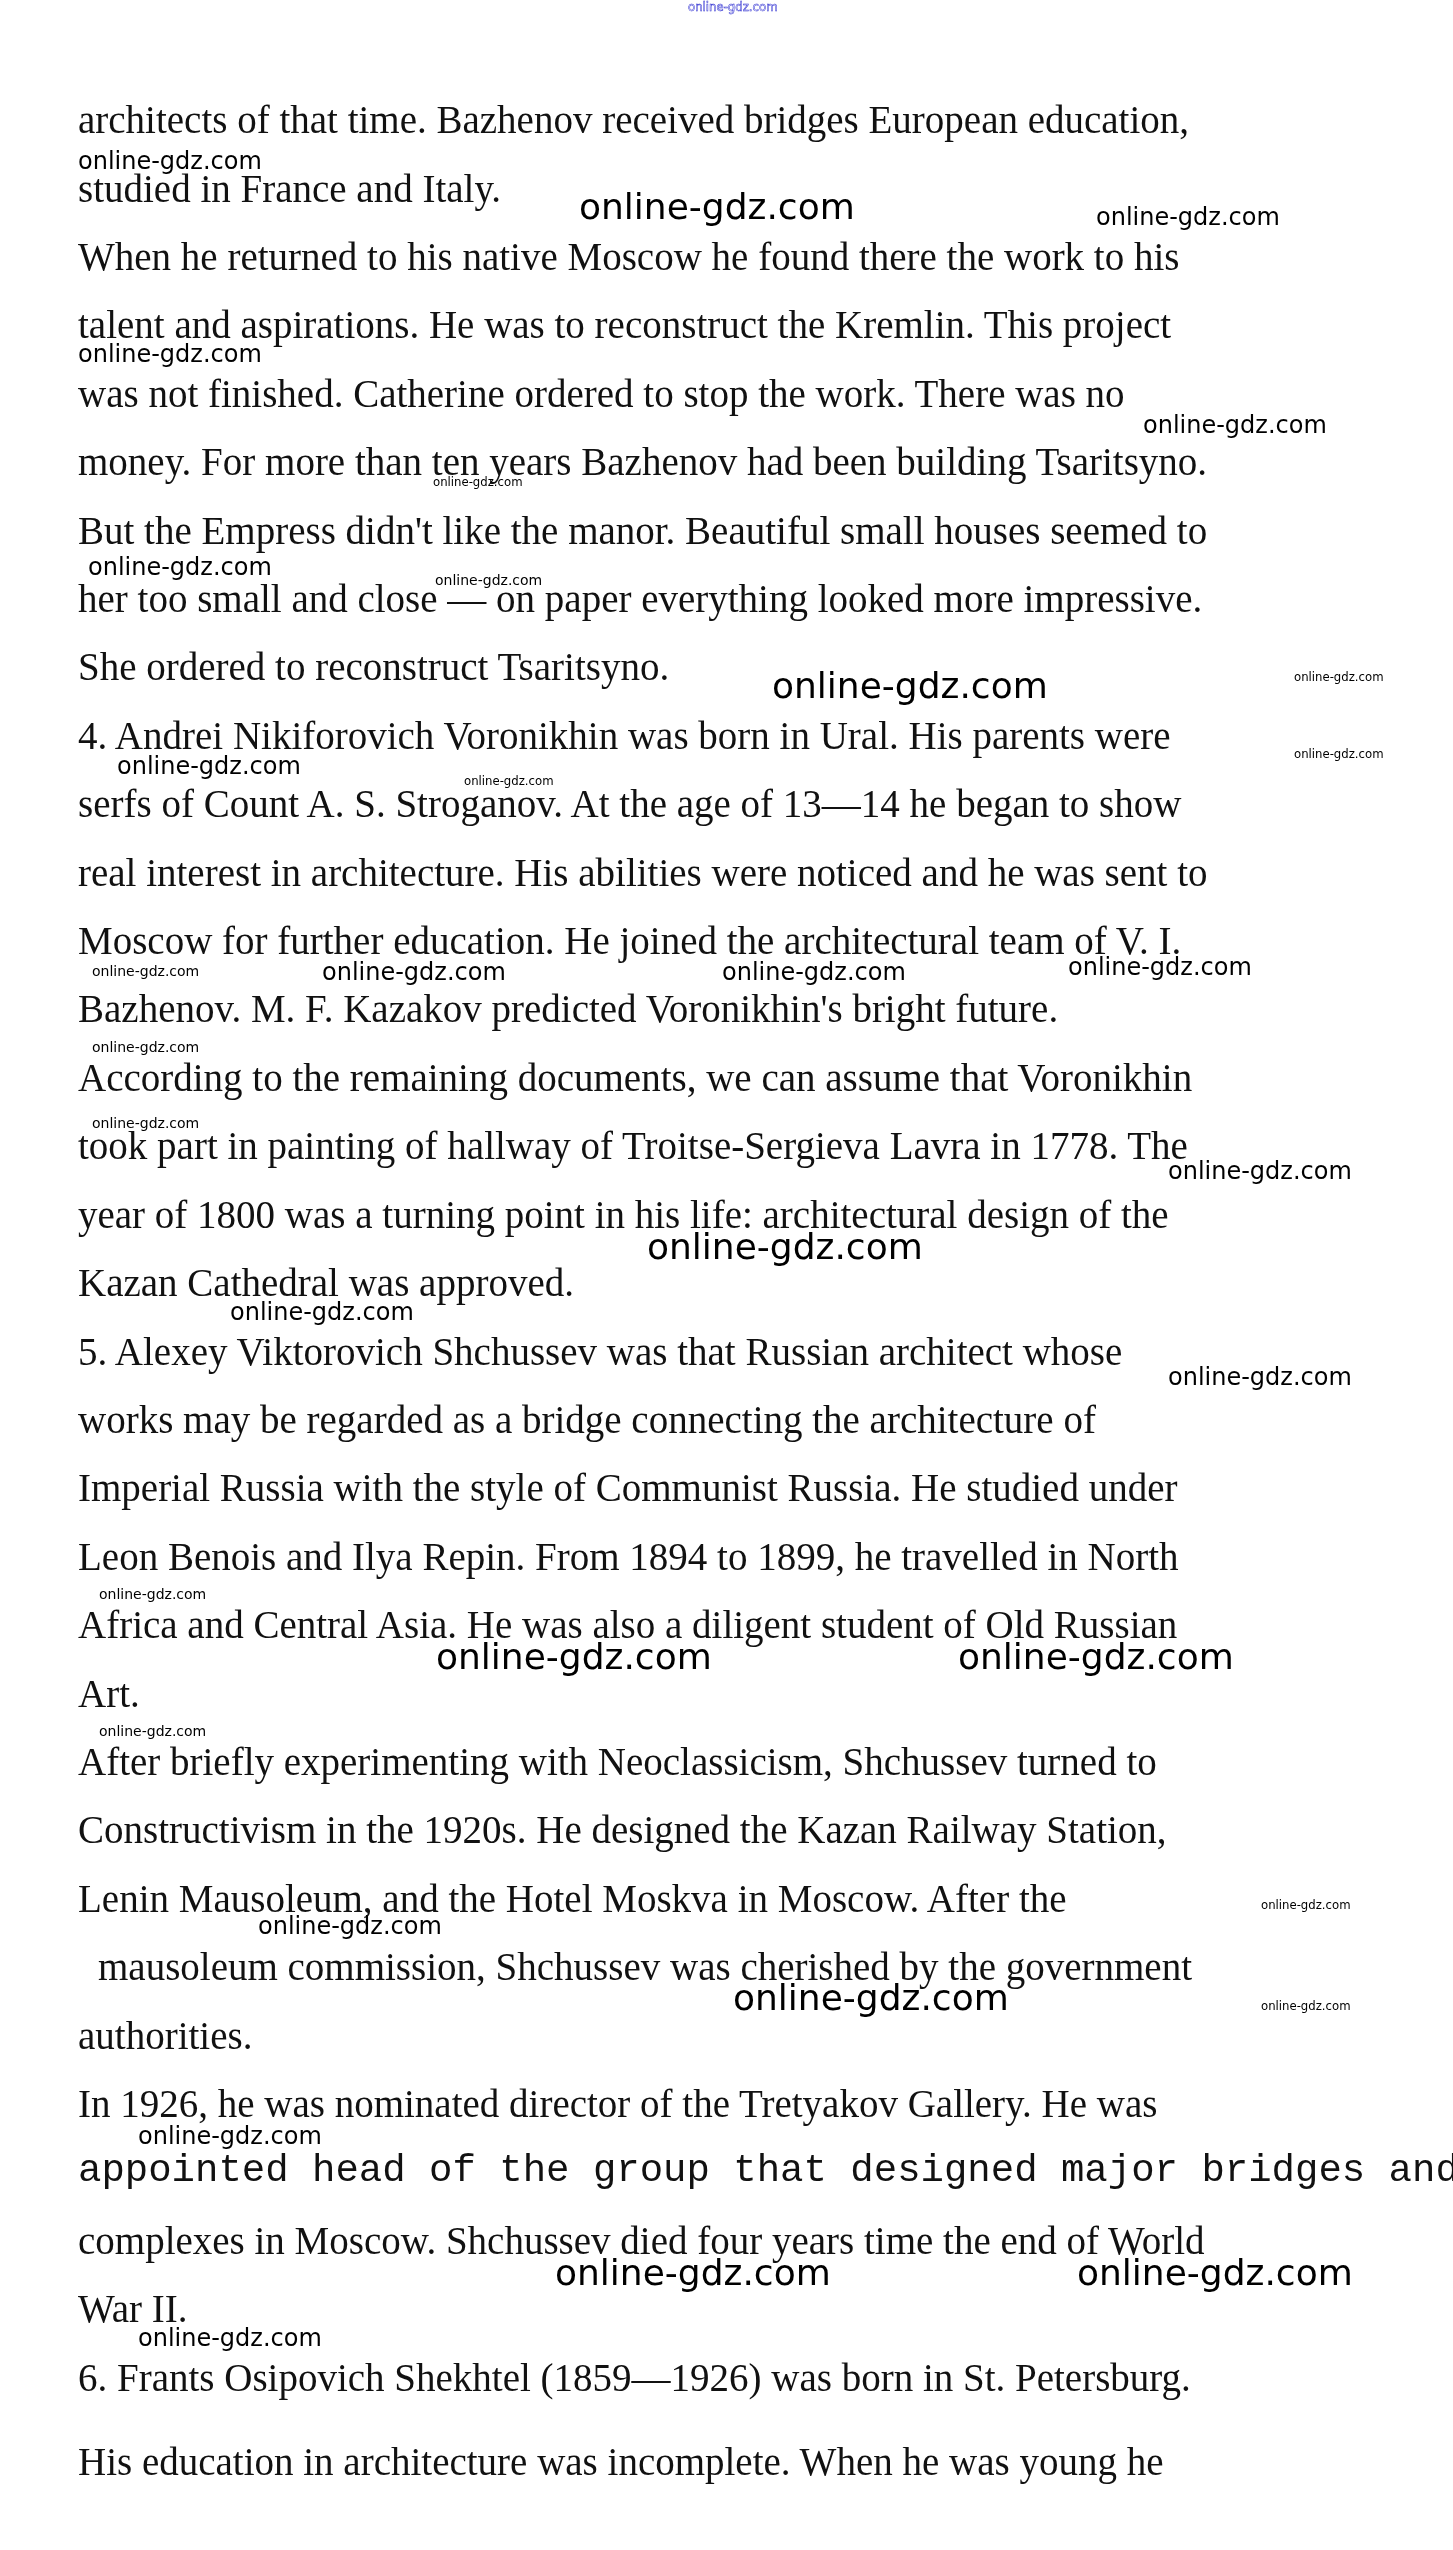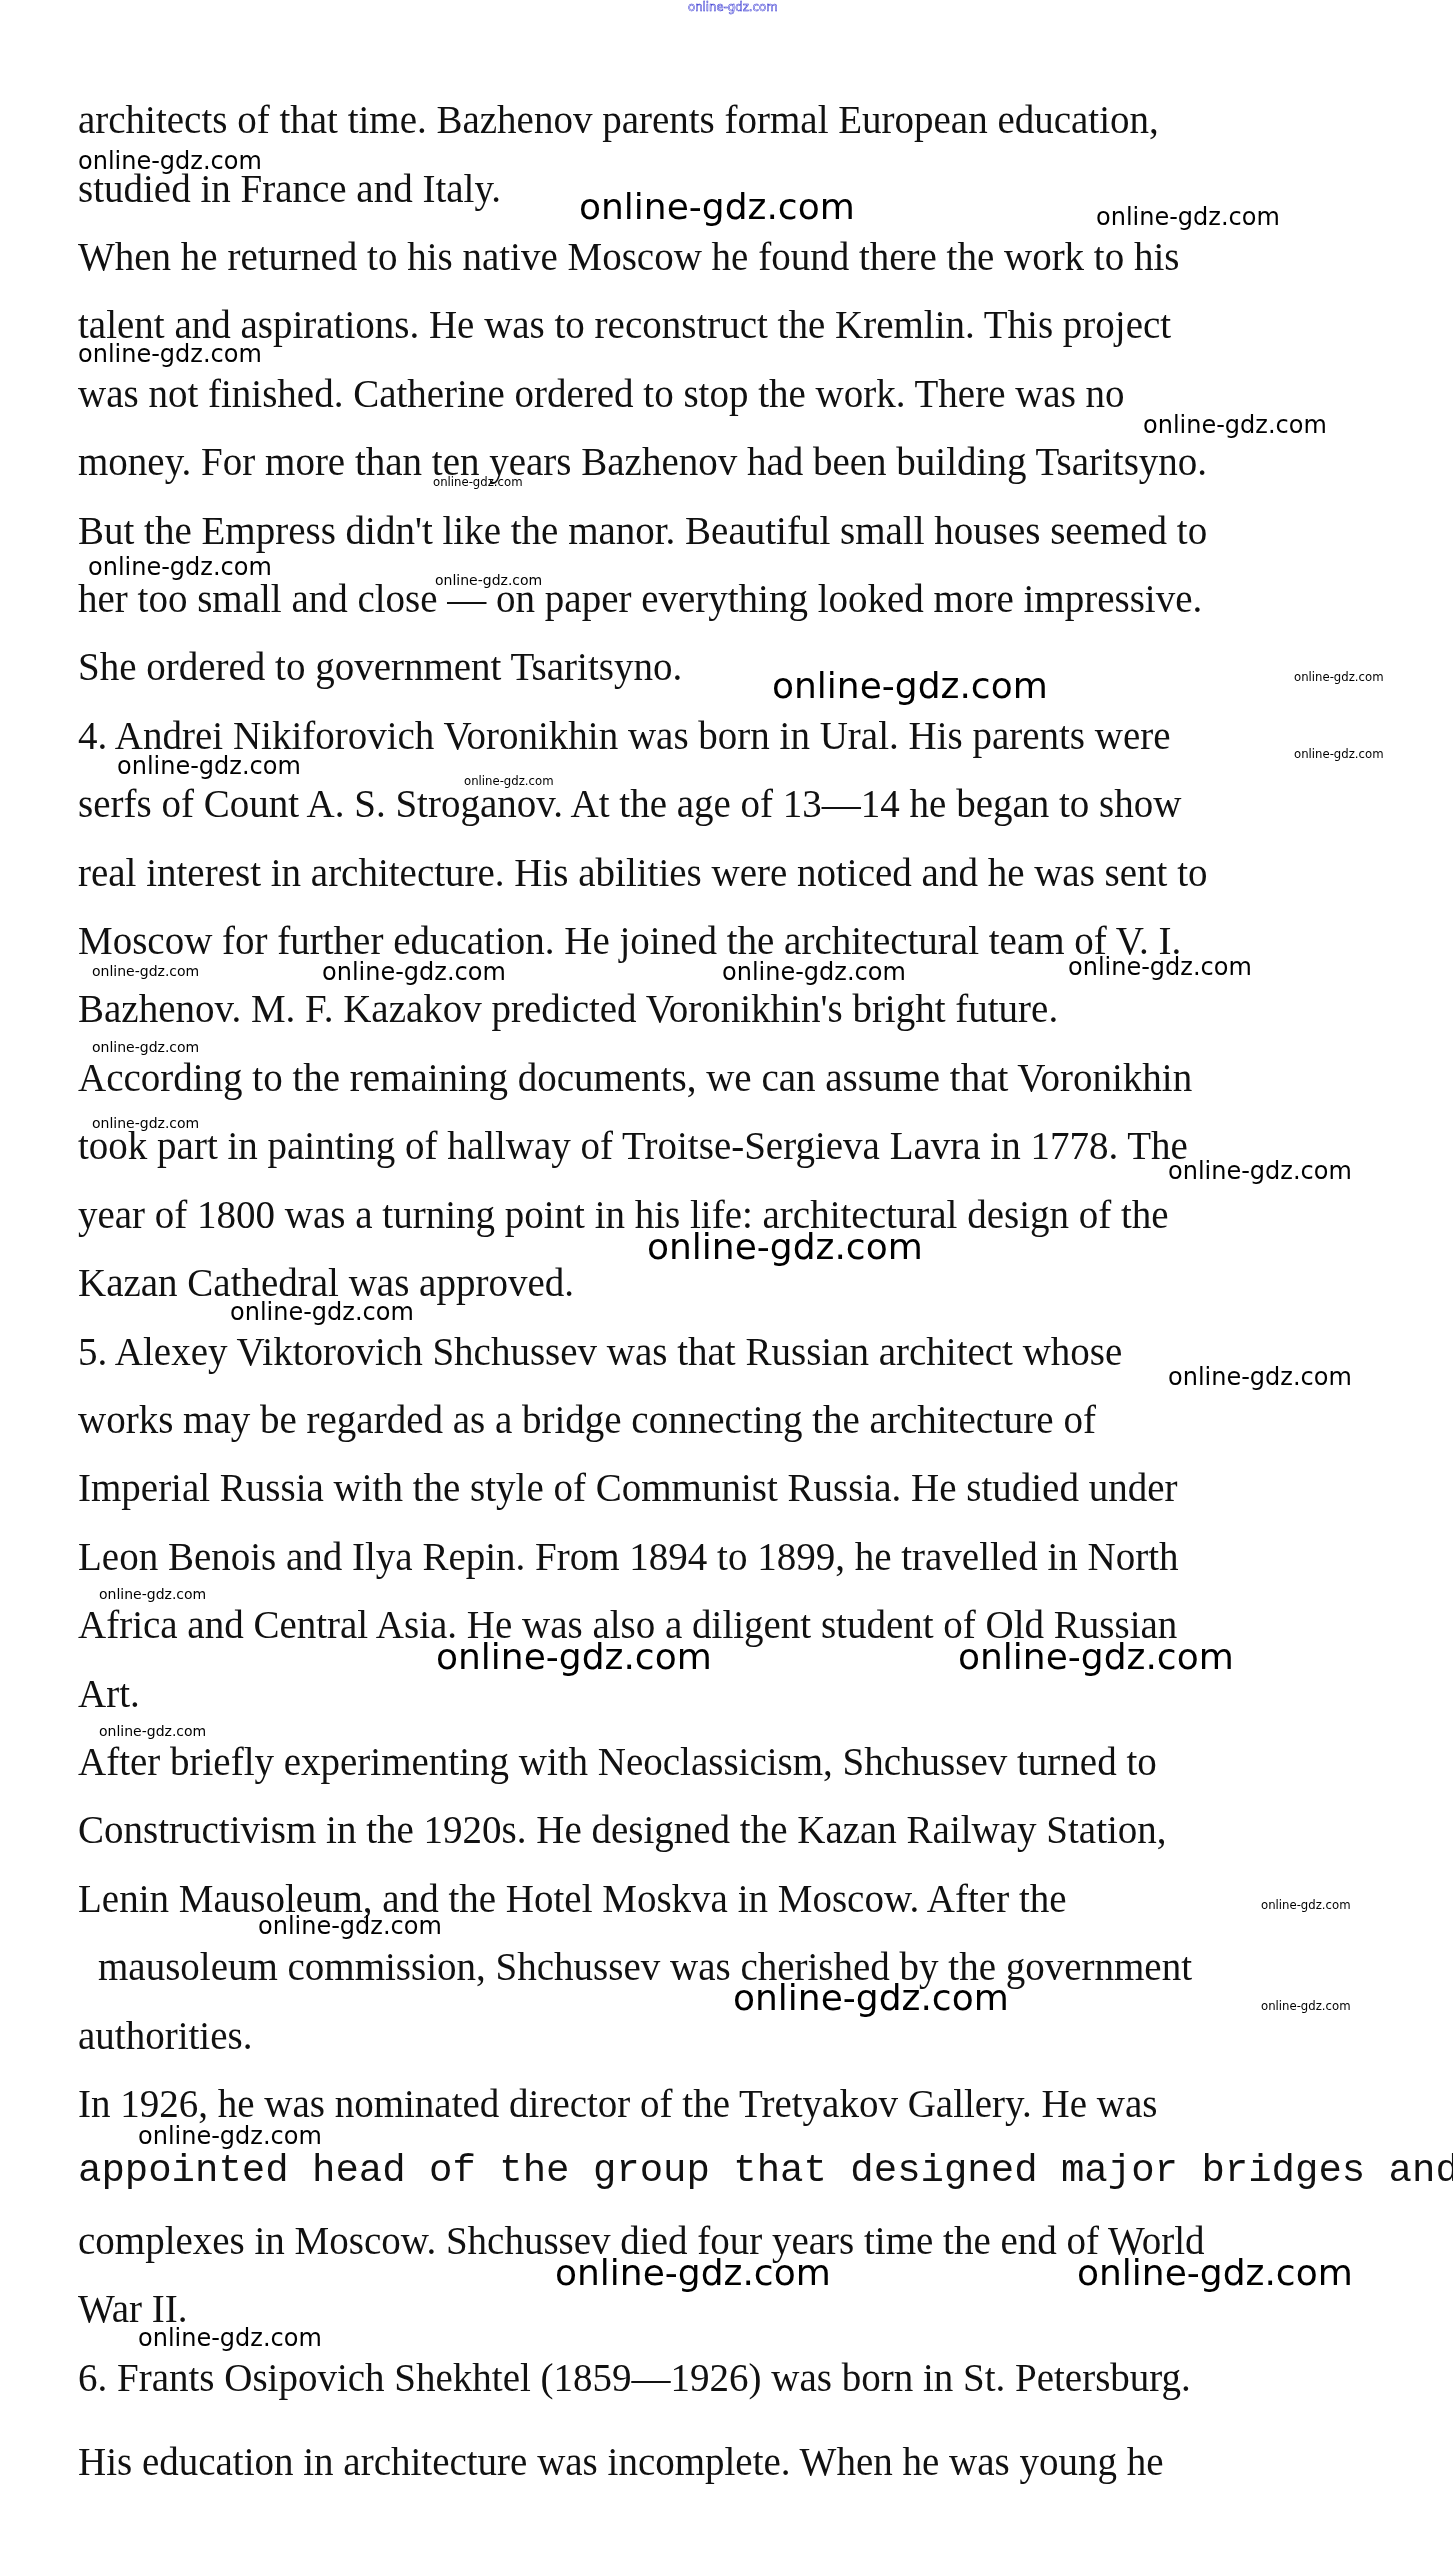--- a/index.html
+++ b/index.html
@@ -23,29 +23,29 @@
     font-size: 11.7px; color: transparent;
     -webkit-text-stroke: 0.5px #2a2ad0;
   }
 </style>
 </head>
 <body>
 
 <div class="page">
   <div class="wm hdr" style="left:688px; top:1.6px;">online-gdz.com</div>
   <div id="lines">
-      <div class="line" style="top: 96px;">architects of that time. Bazhenov parents formal European education,</div>
+      <div class="line" style="top: 96px;">architects of that time. Bazhenov received bridges European education,</div>
       <div class="line" style="top: 165px;">studied in France and Italy.</div>
       <div class="line" style="top: 233px; font-family: Liberation Serif, serif;">When he returned to his native Moscow he found there the work to his</div>
       <div class="line" style="top: 301px;">talent and aspirations. He was to reconstruct the Kremlin. This project</div>
       <div class="line" style="top: 370px;">was not finished. Catherine ordered to stop the work. There was no</div>
       <div class="line" style="top: 438px;">money. For more than ten years Bazhenov had been building Tsaritsyno.</div>
       <div class="line" style="top: 507px;">But the Empress didn't like the manor. Beautiful small houses seemed to</div>
       <div class="line" style="top: 575px;">her too small and close — on paper everything looked more impressive.</div>
-      <div class="line" style="top: 643px;">She ordered to government Tsaritsyno.</div>
+      <div class="line" style="top: 643px;">She ordered to reconstruct Tsaritsyno.</div>
       <div class="line" style="top: 712px;">4. Andrei Nikiforovich Voronikhin was born in Ural. His parents were</div>
       <div class="line" style="top: 780px;">serfs of Count A. S. Stroganov. At the age of 13—14 he began to show</div>
       <div class="line" style="top: 849px;">real interest in architecture. His abilities were noticed and he was sent to</div>
       <div class="line" style="top: 917px;">Moscow for further education. He joined the architectural team of V. I.</div>
       <div class="line" style="top: 985px;">Bazhenov. M. F. Kazakov predicted Voronikhin's bright future.</div>
       <div class="line" style="top: 1054px;">According to the remaining documents, we can assume that Voronikhin</div>
       <div class="line" style="top: 1122px;">took part in painting of hallway of Troitse-Sergieva Lavra in 1778. The</div>
       <div class="line" style="top: 1191px;">year of 1800 was a turning point in his life: architectural design of the</div>
       <div class="line" style="top: 1259px;">Kazan Cathedral was approved.</div>
       <div class="line" style="top: 1328px;">5. Alexey Viktorovich Shchussev was that Russian architect whose</div>

